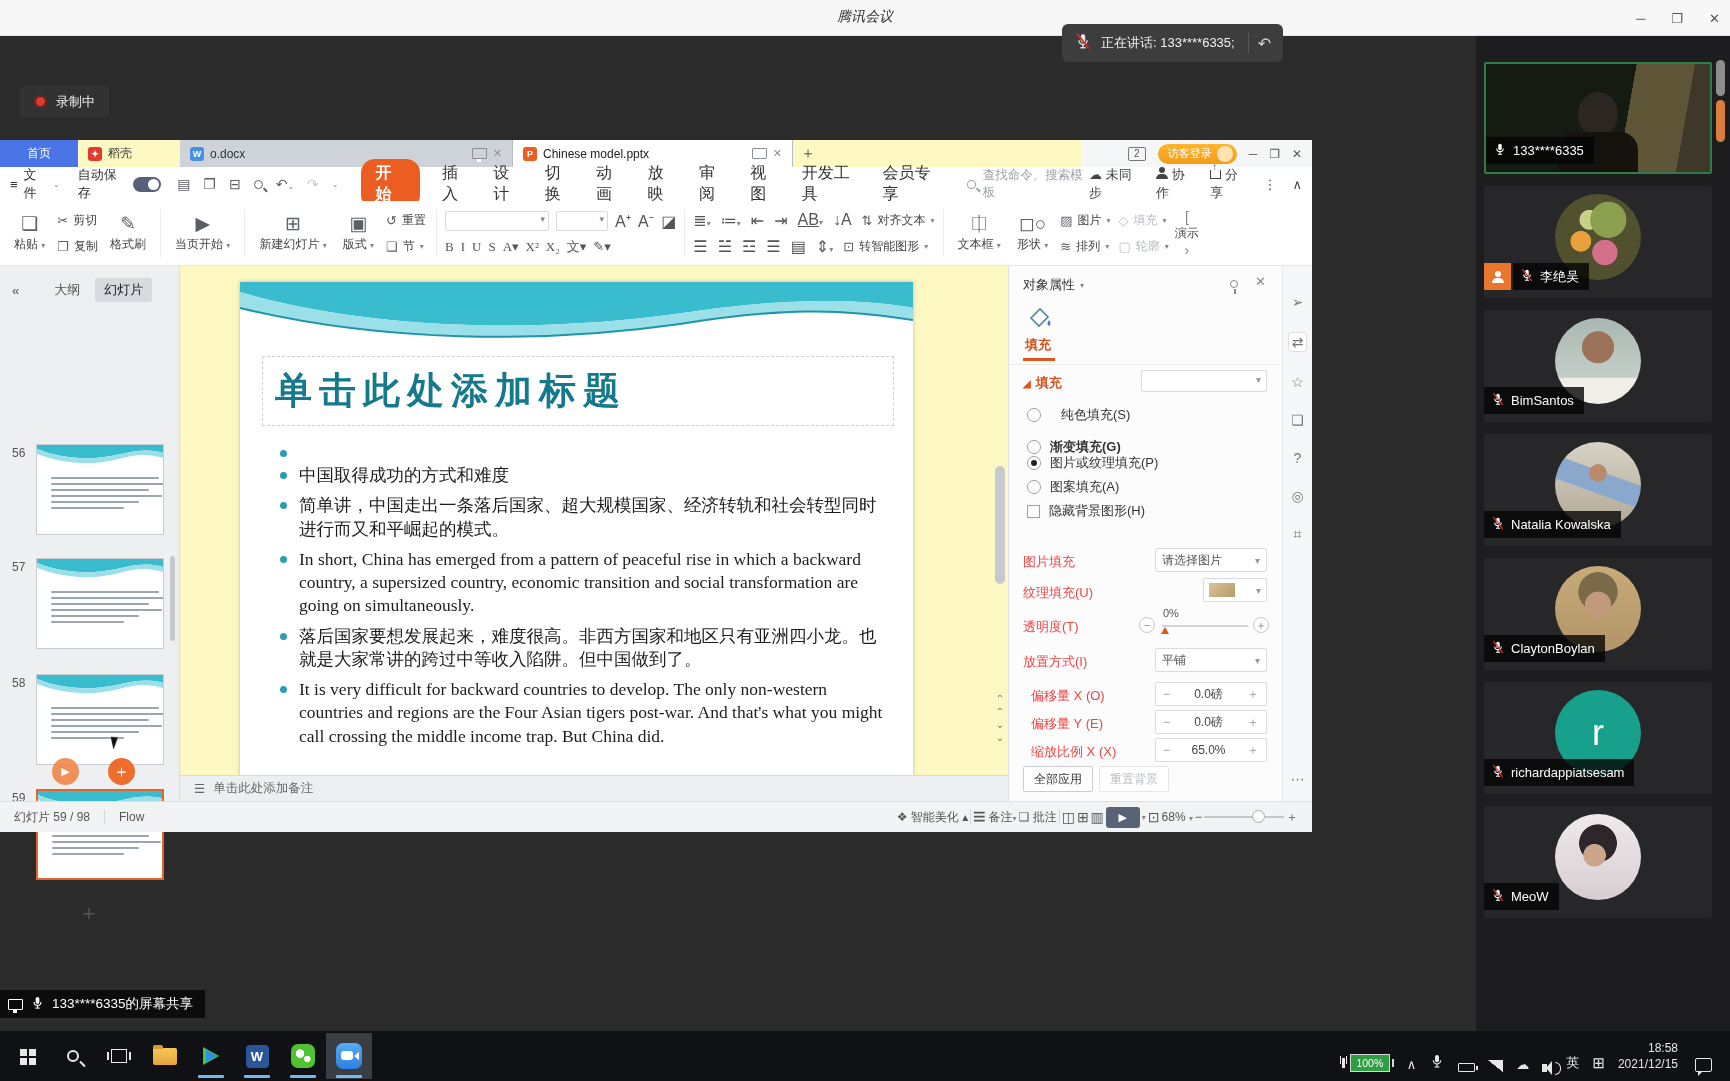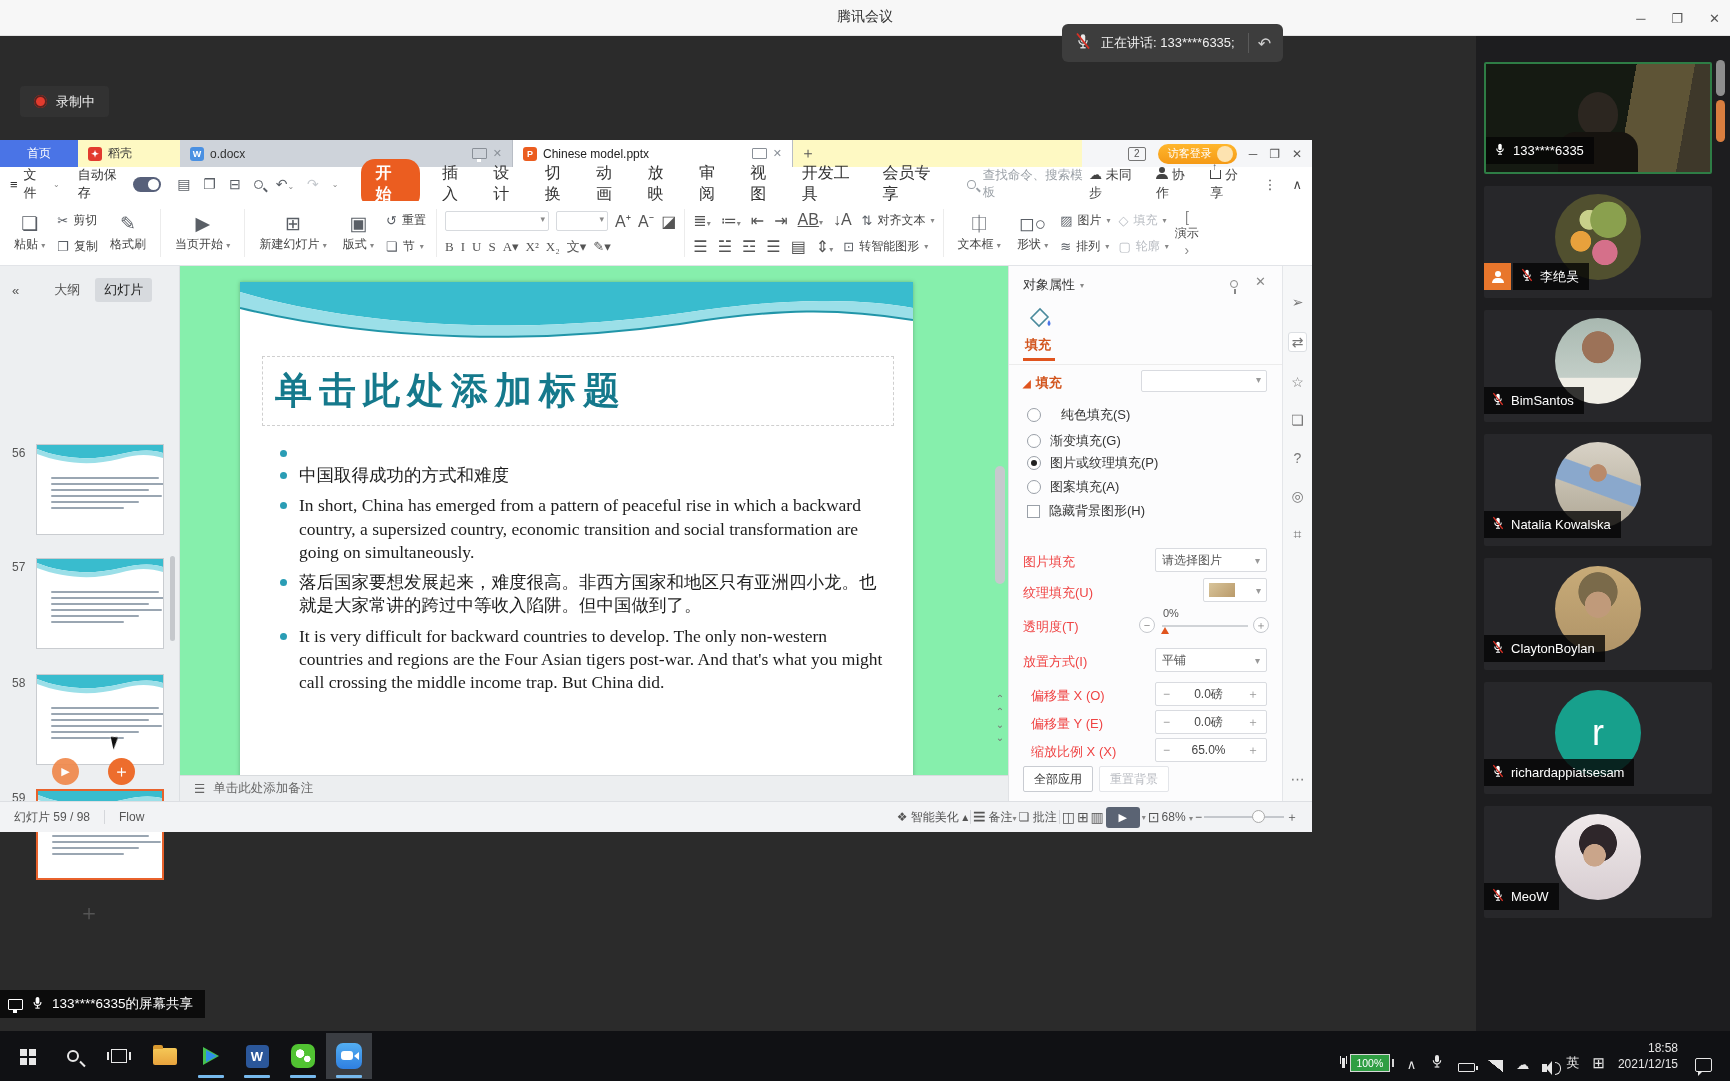--- a/index.html
+++ b/index.html
@@ -2,21 +2,21 @@
 <html><head>
 <meta charset="utf-8">
 <style>
   html,body{margin:0;padding:0;background:#000;}
   *{box-sizing:border-box;font-family:"Liberation Sans",sans-serif;}
   #screen{position:relative;width:1730px;height:1081px;background:#2b2b2b;overflow:hidden;}
   .abs{position:absolute;}
 
   
   #titlebar{left:0;top:0;width:1730px;height:36px;background:#f7f7f7;border-bottom:1px solid #e3e3e3;}
-  #meeting-title{position:absolute;left:0;right:0;top:8px;text-align:center;font-size:14px;color:#333;}
+  #meeting-title{position:absolute;left:0;right:0;top:8px;text-align:center;font-size:14px;color:#333;font-style:italic;}
   .win-ctrls{position:absolute;right:10px;top:0;height:36px;display:flex;align-items:center;gap:26px;color:#555;font-size:13px;}
   .win-ctrls span{cursor:default;}
 
   
   #rec-badge{left:20px;top:86px;height:31px;background:#323232;border-radius:4px;display:flex;align-items:center;gap:9px;padding:0 14px;}
   #rec-dot{width:13px;height:13px;border-radius:50%;background:#e23b2e;box-shadow:0 0 0 2px #5a2420 inset;}
   #rec-badge span{color:#eee;font-size:13px;}
 
   
   #toast{left:1062px;top:24px;height:38px;background:#3d3d3d;border-radius:6px;display:flex;align-items:center;gap:9px;padding:0 12px;}
@@ -91,21 +91,21 @@
   .thumb{position:absolute;left:36px;width:128px;height:91px;background:#fff;border:1px solid #c9ccd0;overflow:hidden;}
   .thumb.selected{border:2px solid #e8622c;}
   .thumb-num{position:absolute;left:12px;font-size:12px;color:#555;}
   .tline{height:2px;background:#9aa6b2;margin:4px 10px 0 14px;border-radius:1px;}
   .lp-add{position:absolute;left:78px;top:632px;font-size:22px;color:#555;}
   .lp-scroll{position:absolute;right:4px;top:290px;width:5px;height:85px;border-radius:3px;background:#c5c8cc;}
   .hover-play{position:absolute;width:27px;height:27px;border-radius:50%;background:#f0894c;color:#fff;display:flex;align-items:center;justify-content:center;font-size:11px;opacity:.92;}
   .hover-add{position:absolute;width:27px;height:27px;border-radius:50%;background:#ed6d2d;color:#fff;display:flex;align-items:center;justify-content:center;font-size:17px;}
   #cursor{position:absolute;left:112px;top:470px;width:0;height:0;border-left:7px solid #111;border-bottom:11px solid transparent;border-top:2px solid transparent;filter:drop-shadow(0 0 1px #fff);transform:rotate(-12deg);}
 
-  #canvas{position:absolute;left:180px;top:126px;width:828px;height:509px;background:#86efac;overflow:hidden;}
+  #canvas{position:absolute;left:180px;top:126px;width:828px;height:509px;background:#fef9c3;overflow:hidden;}
   #slide{position:absolute;left:60px;top:16px;width:673px;height:560px;background:#fff;box-shadow:0 0 4px rgba(0,0,0,.25);}
   #slide-title-box{position:absolute;left:22px;top:74px;width:632px;height:70px;border:1px dashed #cfcfcf;display:flex;align-items:center;padding-left:12px;}
   #slide-title-box .t{font-family:"Liberation Serif",serif;font-weight:bold;font-size:37px;color:#15798c;letter-spacing:7px;}
   #bullets{position:absolute;left:40px;top:160px;width:612px;}
   .bl{display:flex;gap:12px;margin-bottom:7px;}
   .bl .dot{width:7px;height:7px;border-radius:50%;background:#2a9db5;margin-top:8px;flex:none;}
   .bl .tx{font-family:"Liberation Serif",serif;font-size:17.5px;line-height:1.33;color:#1d1d1d;}
   .bl.bold .tx{font-weight:bold;}
   #canv-scroll{position:absolute;right:3px;top:200px;width:10px;height:118px;border-radius:5px;background:#c6c9cd;}
   #canv-arrows{position:absolute;right:1px;top:428px;width:14px;display:flex;flex-direction:column;gap:3px;color:#777;font-size:10px;text-align:center;line-height:10px;}
@@ -567,20 +567,24 @@
         <div id="bullets">
             <div class="bl bold">
               <span class="dot"></span>
             </div>
             <div class="bl">
               <span class="dot"></span>
               <span class="tx">中国取得成功的方式和难度</span>
             </div>
             <div class="bl">
               <span class="dot"></span>
+              <span class="tx">简单讲，中国走出一条落后国家、超大规模国家、经济转轨和社会转型同时进行而又和平崛起的模式。</span>
+            </div>
+            <div class="bl">
+              <span class="dot"></span>
               <span class="tx">In short, China has emerged from a pattern of peaceful rise in which a backward country, a supersized country, economic transition and social transformation are going on simultaneously.</span>
             </div>
             <div class="bl">
               <span class="dot"></span>
               <span class="tx">落后国家要想发展起来，难度很高。非西方国家和地区只有亚洲四小龙。也就是大家常讲的跨过中等收入陷阱。但中国做到了。</span>
             </div>
             <div class="bl">
               <span class="dot"></span>
               <span class="tx">It is very difficult for backward countries to develop. The only non-western countries and regions are the Four Asian tigers post-war. And that's what you might call crossing the middle income trap. But China did.</span>
             </div>
@@ -619,21 +623,21 @@
       <div id="pp-sect">
         <span class="tri">◢</span>
           <span>填充</span>
       </div>
       <div id="pp-sel-top"></div>
       <div id="fill-options">
           <div class="radio-row" style="top: 140px; gap: 20px;">
             <span class="radio"></span>
             <span>纯色填充(S)</span>
           </div>
-          <div class="radio-row" style="top: 166px;">
+          <div class="radio-row" style="top: 172px; font-weight: bold;">
             <span class="radio"></span>
             <span>渐变填充(G)</span>
           </div>
           <div class="radio-row" style="top: 188px;">
             <span class="radio on"></span>
             <span>图片或纹理填充(P)</span>
           </div>
           <div class="radio-row" style="top: 212px;">
             <span class="radio"></span>
             <span>图案填充(A)</span>

